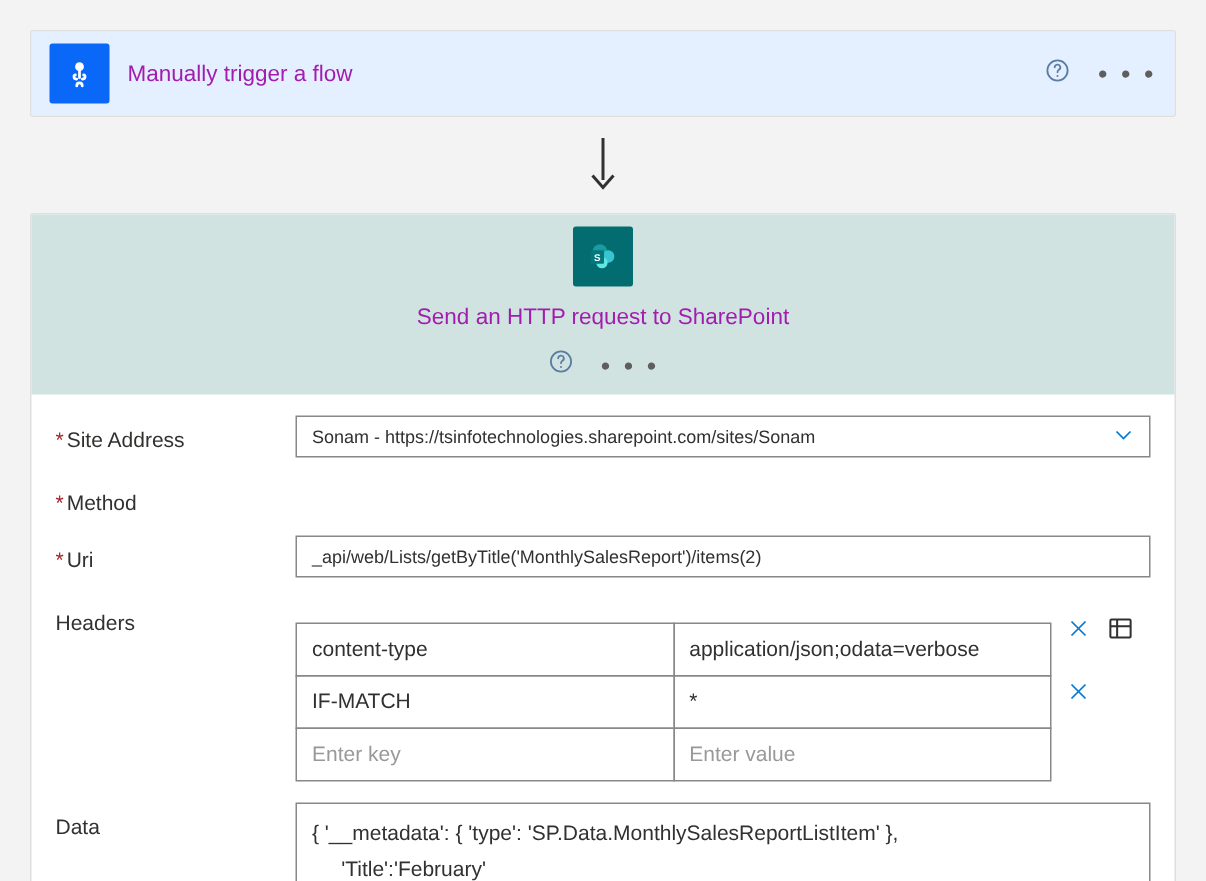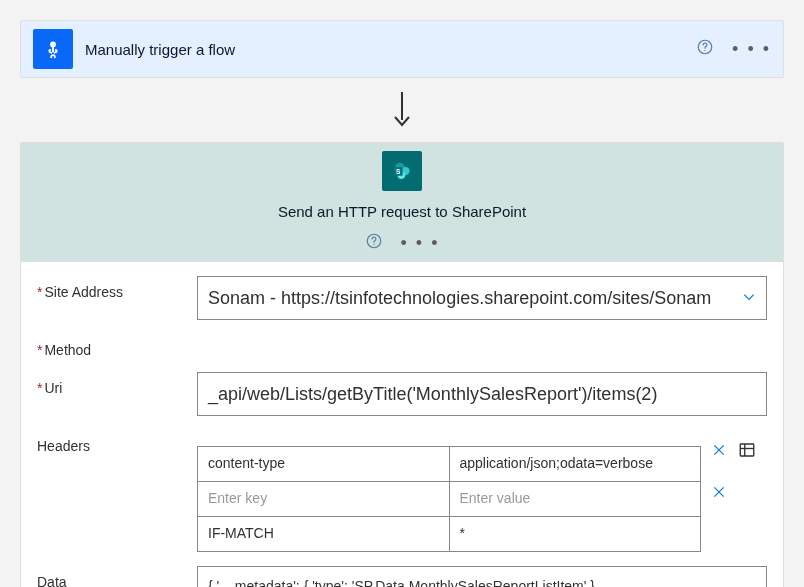--- a/index.html
+++ b/index.html
@@ -36,21 +36,21 @@
       align-items: center;
       justify-content: center;
       border-radius: 2px;
       flex-shrink: 0;
     }
     .icon-trigger { background: #0968f8; }
     .icon-sp { background: #036c70; }
     .header-title {
       flex: 1;
       font-size: 15px;
-      color: #0f172a;
+      color: #a21caf;
     }
     .header-actions {
       display: flex;
       align-items: center;
       gap: 18px;
     }
     .help-icon {
       color: #5b7da3;
       font-size: 16px;
       cursor: pointer;
@@ -84,25 +84,25 @@
       color: #323130;
     }
     .req { color: #a4262c; margin-right: 2px; }
     .form-control {
       flex: 1;
       min-width: 0;
     }
     .select-box, .text-box {
       border: 1px solid #8a8886;
       background: #fff;
-      height: 44px;
+      height: 28px;
       display: flex;
       align-items: center;
       padding: 0 10px;
-      font-size: 18px;
+      font-size: 12px;
       color: #323130;
     }
     .select-box {
       justify-content: space-between;
       cursor: pointer;
     }
     .chev {
       color: #0078d4;
       font-size: 14px;
     }
@@ -255,26 +255,26 @@
     <div class="form-row">
       <div class="form-label"><span>Headers</span></div>
       <div class="form-control">
         <div class="headers-wrap">
           <div class="headers-table">
             <div class="headers-tr">
               <div class="headers-td">content-type</div>
               <div class="headers-td">application/json;odata=verbose</div>
             </div>
             <div class="headers-tr">
+              <div class="headers-td">IF-MATCH</div>
+              <div class="headers-td">*</div>
+            </div>
+            <div class="headers-tr">
               <div class="headers-td placeholder">Enter key</div>
               <div class="headers-td placeholder">Enter value</div>
-            </div>
-            <div class="headers-tr">
-              <div class="headers-td">IF-MATCH</div>
-              <div class="headers-td">*</div>
             </div>
           </div>
           <div class="row-actions">
             <div class="row-action-line">
               <span class="x-btn">
                 <svg width="14" height="14" viewBox="0 0 24 24" stroke="#0078d4" stroke-width="2">
                     <path d="M4 4 L20 20 M20 4 L4 20"></path>
                   </svg>
               </span>
               <span class="mode-btn">

